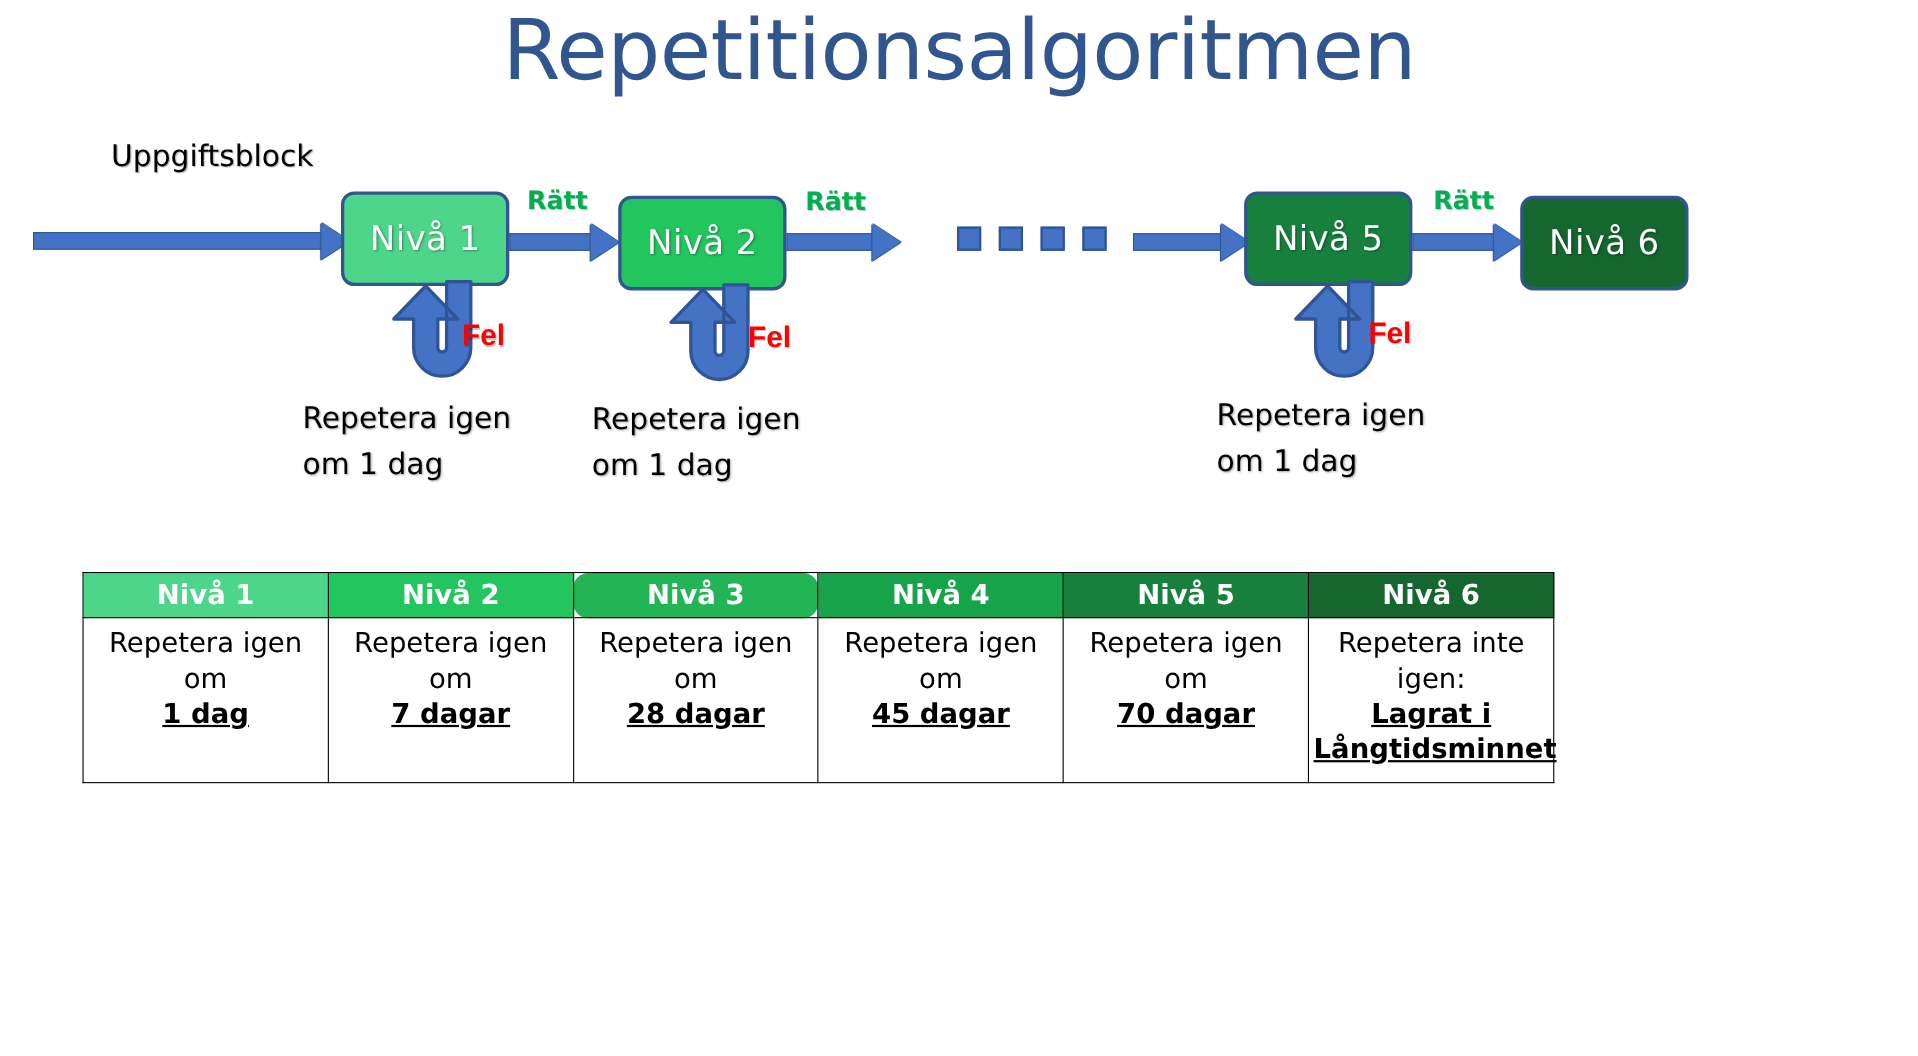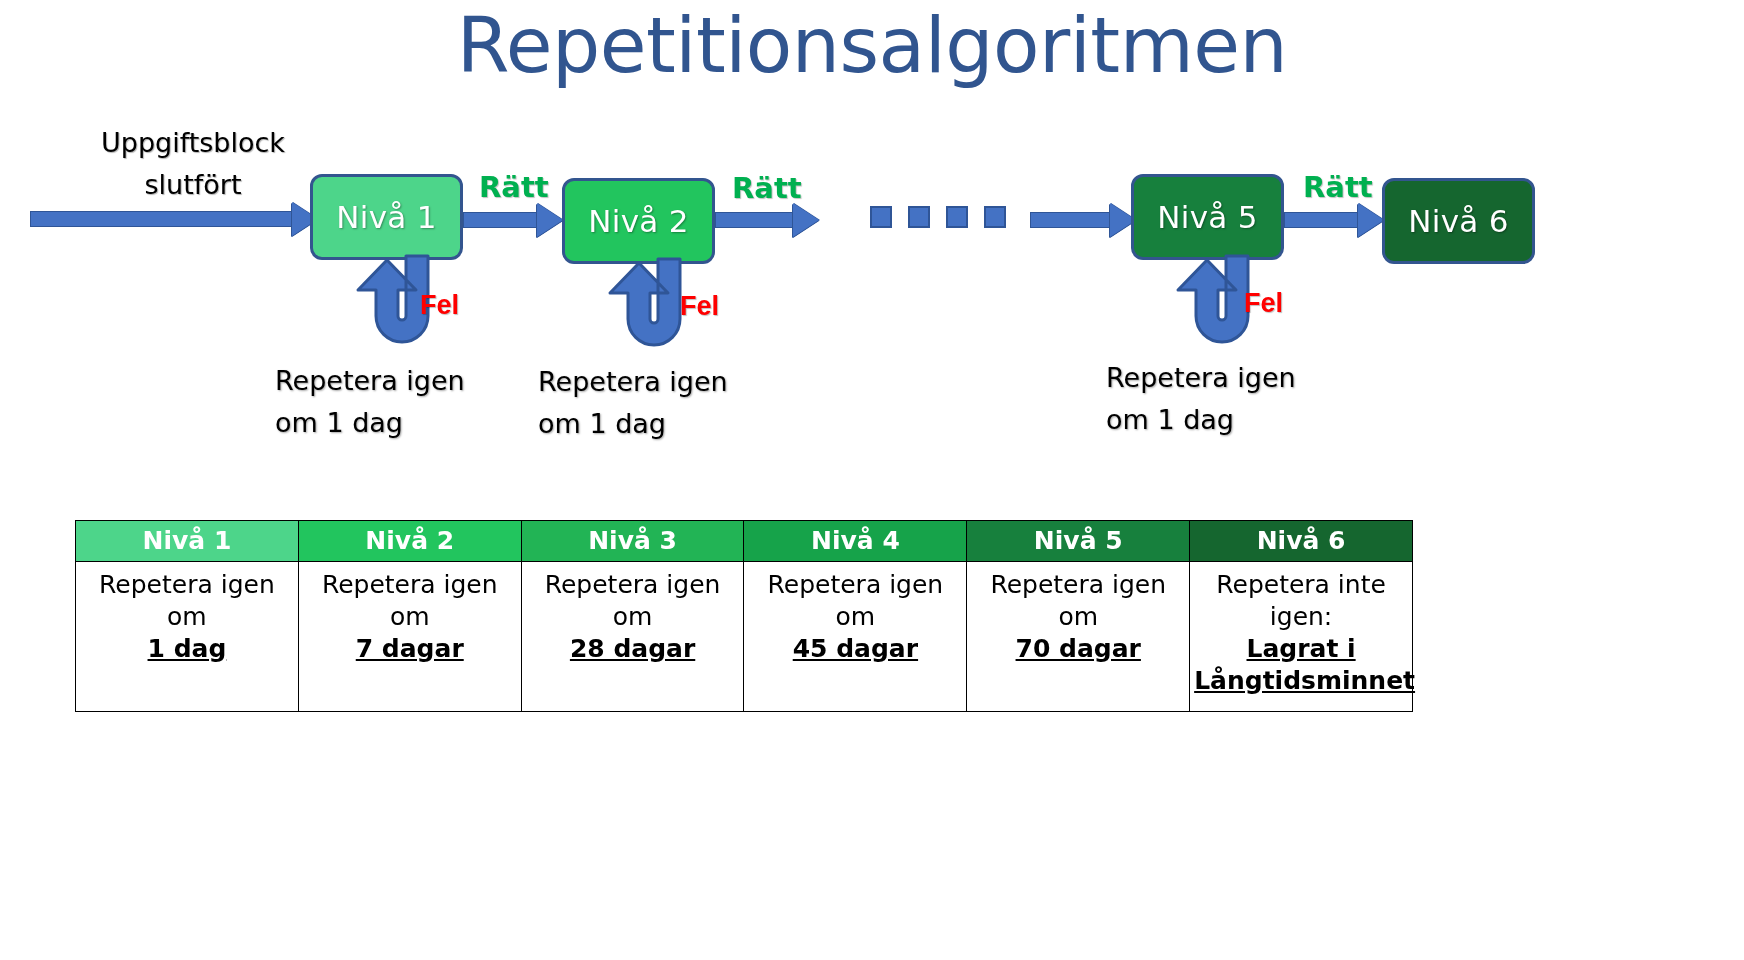--- a/index.html
+++ b/index.html
@@ -49,21 +49,21 @@
     border-left:26px solid #4472C4;
     filter:drop-shadow(1px 0 0 #2F5597) drop-shadow(-1px 1px 0 #2F5597);
   }
 
   
   .loop{position:absolute;}
   .loop svg{display:block;overflow:visible;}
 
   
   .lbl-ratt{
-    position:absolute;color:#00B050;font-weight:bold;font-size:29px;
+    position:absolute;color:#00B050;font-weight:bold;font-size:23px;
     font-family:"DejaVu Sans", sans-serif;
     text-shadow:1px 1px 1px rgba(0,0,0,.25);
   }
   .lbl-fel{
     position:absolute;color:#FF0000;font-weight:bold;font-size:27px;
     font-family:Liberation Sans, sans-serif;
     text-shadow:1px 1px 1px rgba(0,0,0,.25);
   }
   .lbl-in{
     position:absolute;font-size:27px;color:#000;
@@ -113,21 +113,20 @@
 </style>
 </head>
 <body>
 
 <div class="stage">
 
   <div id="page-title">Repetitionsalgoritmen</div>
 
   <div class="lbl-in" style="left:70px;top:122px;width:200px;">
     <div>Uppgiftsblock</div>
-    <div>slutfört</div>
   </div>
 
   <div class="arrow" style="left:30px;top:202px;width:288px;">
     <div class="shaft" style="width:262px;"></div>
     <div class="head" style="left:262px;"></div>
   </div>
 
   <div class="node" id="node-1" style="left: 310px; top: 174px; width: 153px; height: 86px; background: rgb(77, 213, 138);">
     <span>Nivå 1</span>
   </div>
@@ -205,21 +204,21 @@
 
   <div class="node" id="node-6" style="left: 1382px; top: 178px; width: 153px; height: 86px; background: rgb(21, 102, 47);">
     <span>Nivå 6</span>
   </div>
 
   <table id="levels-table">
     <thead>
       <tr>
         <th style="background: rgb(77, 213, 138);">Nivå 1</th>
         <th style="background: rgb(34, 197, 94);">Nivå 2</th>
-        <th style="background: rgb(34, 180, 85);">Nivå 3</th>
+        <th style="background: rgb(34, 180, 85); border-radius: 14px;">Nivå 3</th>
         <th style="background: rgb(22, 163, 74);">Nivå 4</th>
         <th style="background: rgb(23, 128, 61);">Nivå 5</th>
         <th style="background: rgb(21, 102, 47);">Nivå 6</th>
       </tr>
     </thead>
     <tbody>
       <tr>
         <td>
           <span>Repetera igen om</span>
           <span class="strong">1 dag</span>

